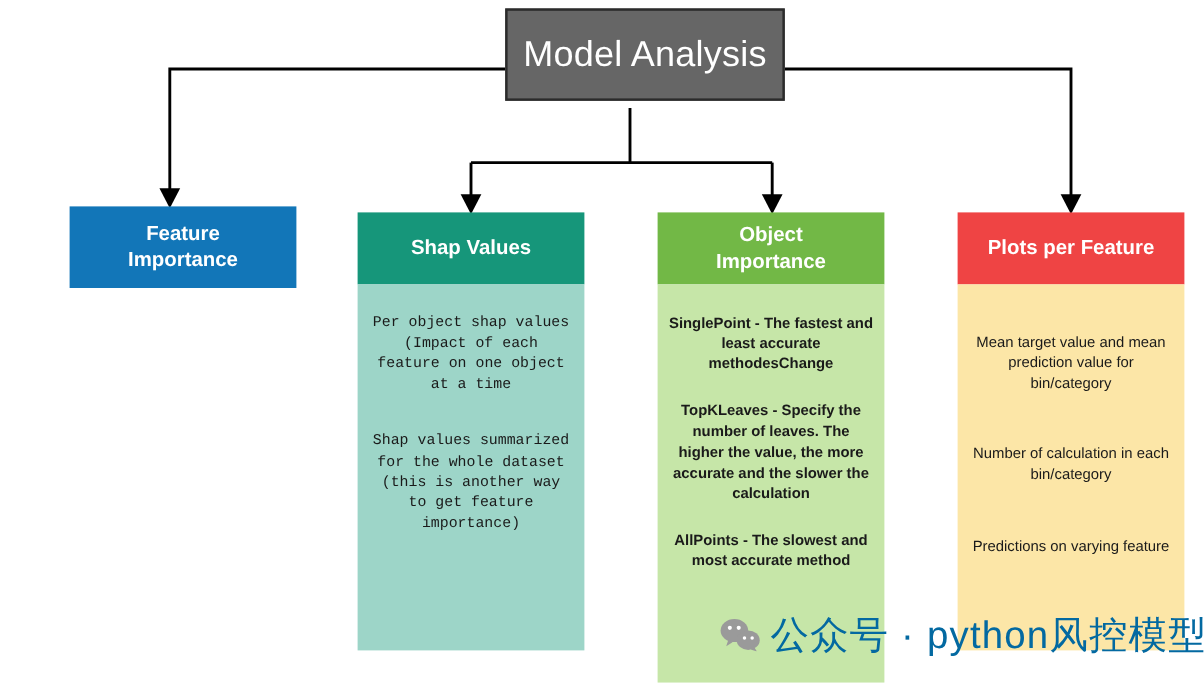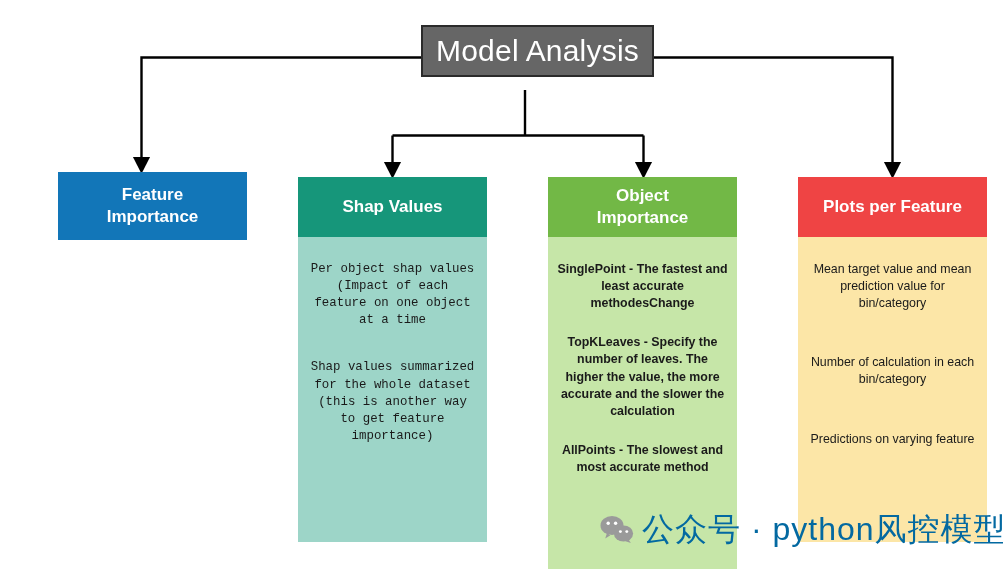--- a/index.html
+++ b/index.html
@@ -16,23 +16,23 @@
     width: 1003px;
     height: 569px;
     background: #ffffff;
     overflow: hidden;
   }
 
   
   .root-box {
     position: absolute;
     left: 421px;
-    top: 25px;
+    top: 7px;
     width: 233px;
-    height: 52px;
+    height: 77px;
     background: #666666;
     border: 2px solid #2b2b2b;
     box-sizing: border-box;
     display: flex;
     align-items: center;
     justify-content: center;
     z-index: 3;
   }
   .root-box .root-label {
     color: #ffffff;
@@ -91,21 +91,21 @@
   
   .col-1 .col-body { padding-top: 32px; }
   .col-1 .para { margin-bottom: 33px; }
 
   .col-2 .col-body { padding-top: 24px; }
   .col-2 .para { margin-bottom: 30px; }
 
   .col-3 .col-body { padding-top: 24px; font-weight: bold; }
   .col-3 .para { margin-bottom: 22px; }
 
-  .col-4 .col-body { padding-top: 24px; }
+  .col-4 .col-body { padding-top: 40px; }
   .col-4 .para { margin-bottom: 42px; }
 
   
   .watermark {
     position: absolute;
     left: 600px;
     top: 509px;
     height: 40px;
     display: flex;
     align-items: center;

